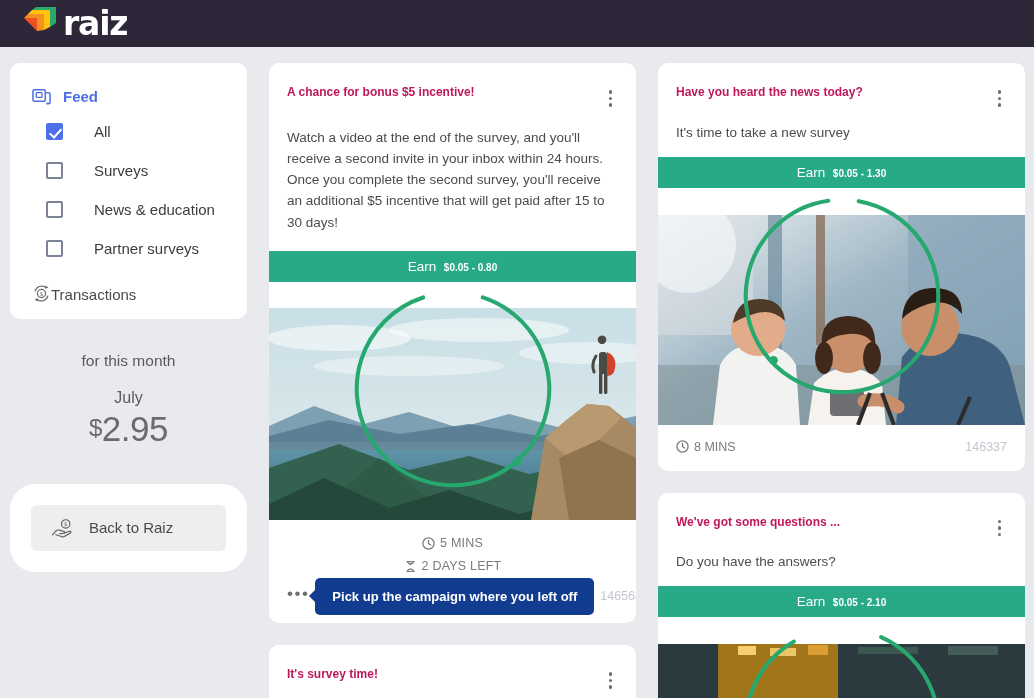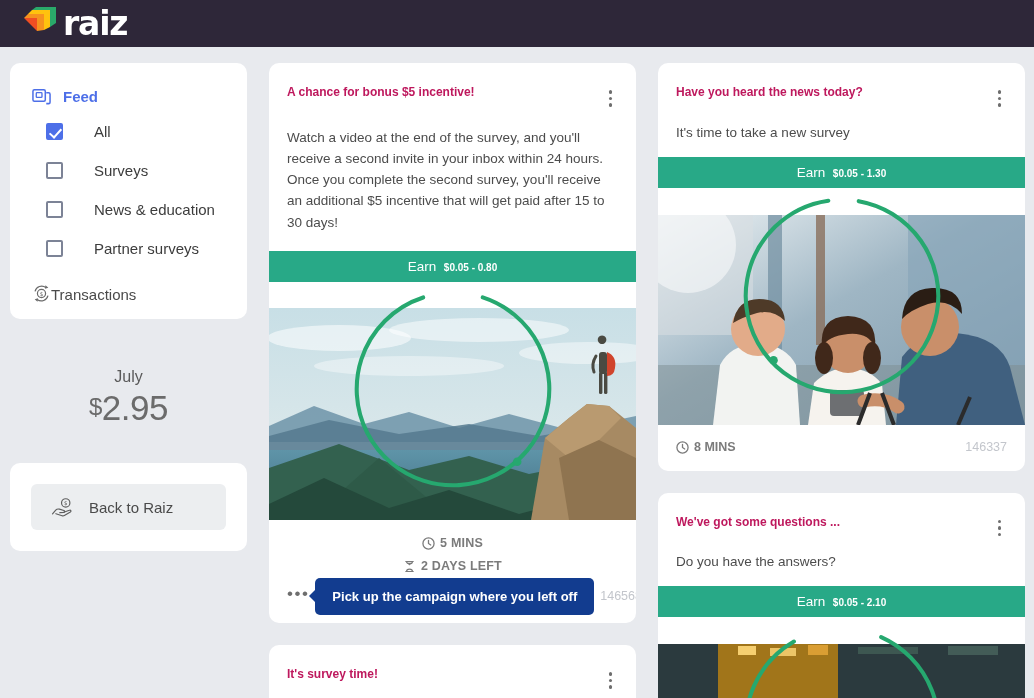--- a/index.html
+++ b/index.html
@@ -66,21 +66,21 @@
   }
   .nav-foot .nav-label { color: #4a4a4a; }
 
   
   .earn-block { text-align: center; padding: 32px 0 6px 0; color: #5a5a5a; }
   .earn-title { font-size: 15.5px; line-height: 1.35; font-weight: 400; }
   .earn-month { font-size: 16px; margin-top: 17px; }
   .earn-amt { font-size: 35px; color: #6b6b6b; margin-top: 2px; letter-spacing: -0.5px; }
   .earn-amt .sym { font-size: 24px; vertical-align: 5px; }
 
-  .back-card { margin-top: 29px; padding: 21px; }
+  .back-card { margin-top: 29px; padding: 21px; border-radius: 25px; }
   .back-btn {
     background: #eceef0; border: none; border-radius: 6px; width: 100%;
     display: flex; align-items: center; gap: 14px;
     padding: 13px 0 13px 20px; cursor: pointer;
     font-size: 15px; color: #4a4a4a; font-family: "Liberation Sans", sans-serif;
   }
 
   
   .feed-card { margin-bottom: 22px; }
   .fc-head {
@@ -113,21 +113,21 @@
     position: absolute; left: 50%; transform: translateX(-50%);
     top: -26px; width: 214px; height: 214px; pointer-events: none;
   }
   .media-tall { height: 210px; margin-top: 27px; }
 
   .fc-meta {
     display: flex; align-items: center; gap: 9px;
     padding: 16px 18px 6px 18px; font-size: 12.5px;
     color: #7b7b7b; letter-spacing: 0.2px; flex-direction: column;
   }
-  .meta-pair { display: flex; align-items: flex-end; gap: 5px; font-weight: bold; }
+  .meta-pair { display: flex; align-items: center; gap: 5px; }
   .fc-foot {
     display: flex; align-items: center; gap: 6px;
     padding: 6px 18px 16px 18px; position: relative;
   }
   .dots-btn {
     color: #6e6e6e; font-size: 17px; letter-spacing: 1.5px;
     cursor: pointer; line-height: 1; padding-bottom: 5px;
   }
   .tip-wrap { position: relative; display: inline-block; }
   .tip {
@@ -200,20 +200,21 @@
           <path d="M3.2 7.8 A7.2 7.2 0 0 1 14.5 3.6" fill="none" stroke="#6b6b6b" stroke-width="1.3"></path>
           <path d="M16.8 12.2 A7.2 7.2 0 0 1 5.5 16.4" fill="none" stroke="#6b6b6b" stroke-width="1.3"></path>
           <polygon points="14.2,1.2 17.2,3.9 13.6,5.1" fill="#6b6b6b"></polygon>
           <polygon points="5.8,18.8 2.8,16.1 6.4,14.9" fill="#6b6b6b"></polygon>
         </svg>
         <span class="nav-label">Transactions</span>
       </div>
     </div>
 
     <div class="earn-block">
+      <div class="earn-title">for this month</div>
       <div class="earn-month">July</div>
       <div class="earn-amt"><span class="sym">$</span><span>2.95</span></div>
     </div>
 
     <div class="card back-card">
       <button class="back-btn">
         <svg width="24" height="20" viewBox="0 0 26 22">
           <circle cx="16" cy="6.5" r="4.6" fill="none" stroke="#5f5f5f" stroke-width="1.3"></circle>
           <text x="16" y="9" font-size="6" text-anchor="middle" fill="#5f5f5f" font-family="DejaVu Sans, sans-serif">$</text>
           <path d="M1.5 18.5 L5 14.5 C6.2 13.2 7.6 13 9 13.4 L14 14.8 C15.3 15.2 15.2 16.8 13.9 17 L9.5 17.2" fill="none" stroke="#5f5f5f" stroke-width="1.3" stroke-linejoin="round" stroke-linecap="round"></path>

